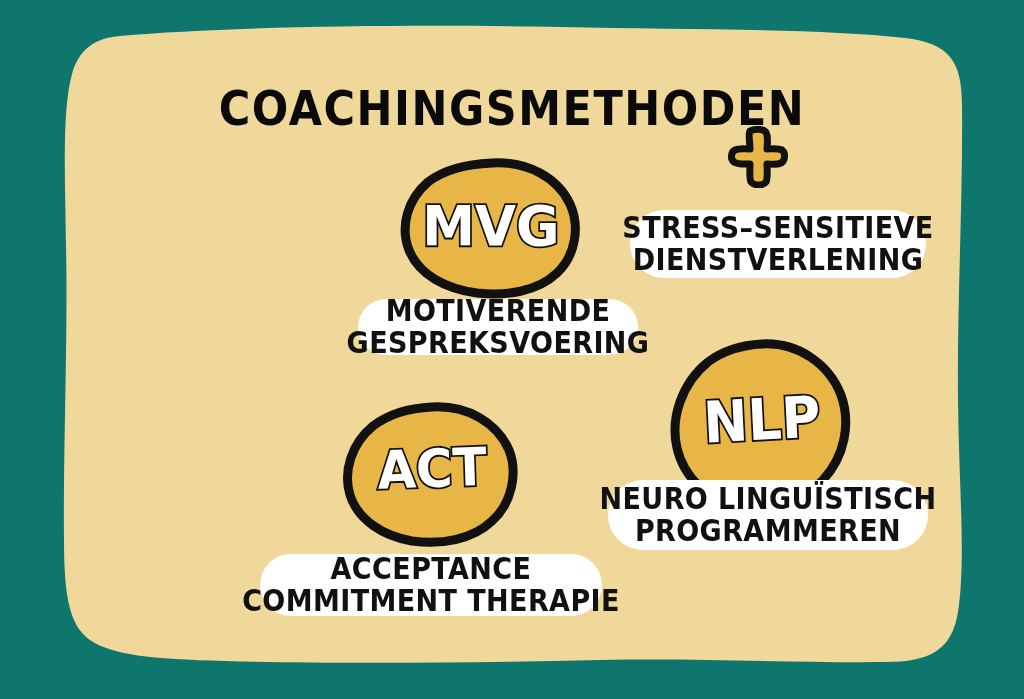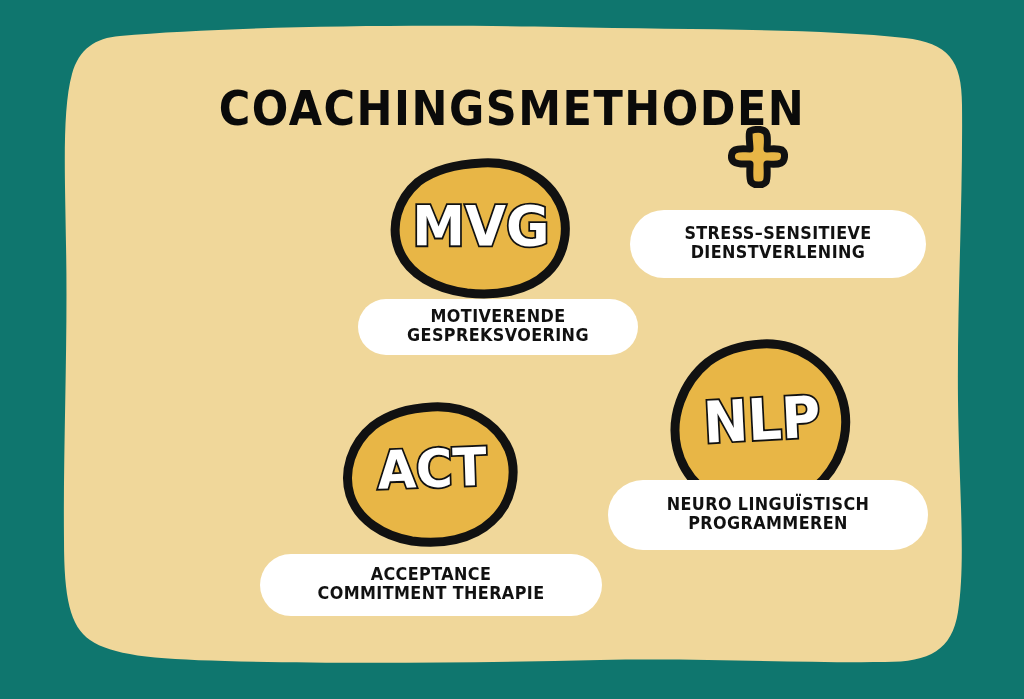--- a/index.html
+++ b/index.html
@@ -106,21 +106,21 @@
   
   .pill {
     position: absolute;
     background: #ffffff;
     border-radius: 999px;
     display: flex;
     flex-direction: column;
     align-items: center;
     justify-content: center;
     font-family: "DejaVu Sans", sans-serif;
-    font-size: 16px;
+    font-size: 27px;
     font-weight: bold;
     color: #111111;
     letter-spacing: 0.4px;
     line-height: 1.18;
     text-align: center;
     box-sizing: border-box;
     padding: 16px 18px;
   }
   .pill .ln {
     display: block;
@@ -155,21 +155,21 @@
              C 65 175, 62 110, 72 74
              C 79 49, 95 38, 120 36 Z" fill="#F0D79A"></path>
   </svg>
 
   <div id="content">
 
     <div class="title">COACHINGSMETHODEN</div>
 
 
 
-    <div class="blob" id="blob-mvg" style="left:390px; top:158px; width:182px; height:140px;">
+    <div class="blob" id="blob-mvg" style="left:400px; top:158px; width:182px; height:140px;">
       <svg width="182" height="140" viewBox="0 0 182 140" aria-hidden="true">
         <path d="M 92 5
                  C 128 3, 158 20, 170 46
                  C 180 68, 176 97, 157 115
                  C 137 134, 106 138, 77 135
                  C 46 131, 19 117, 9 92
                  C 0 69, 7 42, 28 24
                  C 45 11, 68 6, 92 5 Z" fill="#E8B646" stroke="#111111" stroke-width="9" stroke-linejoin="round"></path>
       </svg>
       <div class="blob-label">

